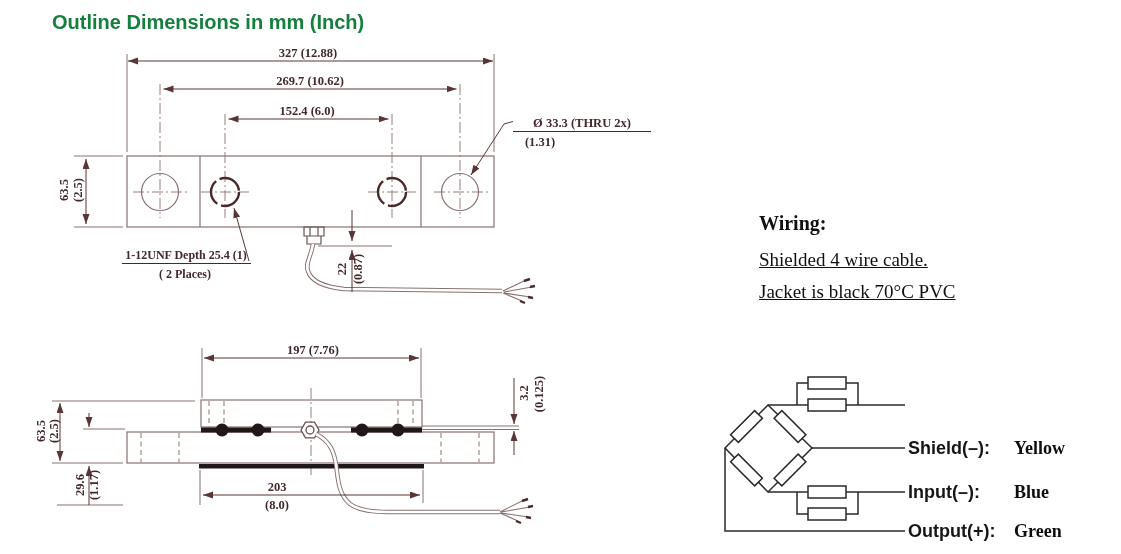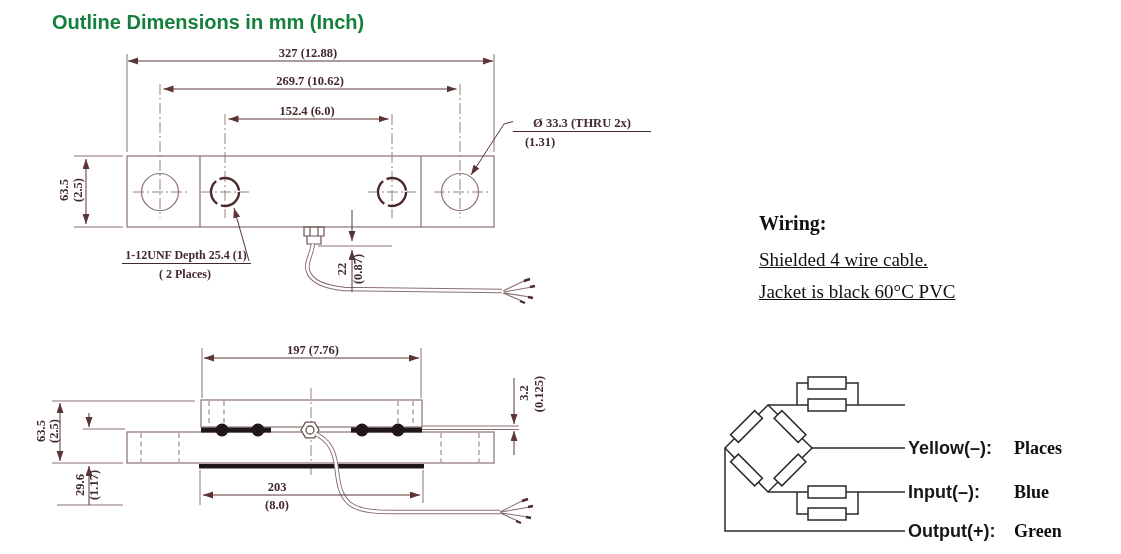--- a/index.html
+++ b/index.html
@@ -151,21 +151,21 @@
       <text x="277" y="491">203</text>
       <text x="277" y="509">(8.0)</text>
       <text transform="translate(528 393) rotate(-90)">3.2</text>
       <text transform="translate(543 394) rotate(-90)">(0.125)</text>
     </g>
   </svg>
 
   <div class="wiring">
     <h3>Wiring:</h3>
     <div>Shielded 4 wire cable.</div>
-    <div>Jacket is black 60°C PVC</div>
+    <div>Jacket is black 70°C PVC</div>
   </div>
 
   <svg style="left:700px;top:360px" width="220" height="194" viewBox="700 360 220 194">
     <g stroke="#2a2a2a" stroke-width="1.5" fill="none">
 
       <path d="M768,405 L812,448 L768,492 L725,448 Z"></path>
 
       <g fill="#ffffff">
         <rect x="-17" y="-5.5" width="34" height="11" transform="translate(746.5 426.5) rotate(-45)"></rect>
         <rect x="-17" y="-5.5" width="34" height="11" transform="translate(790 426.5) rotate(45)"></rect>
@@ -183,22 +183,22 @@
       <path d="M768,492 H905"></path>
       <path d="M797,492 V514 H808 M846,514 H858 V492"></path>
       <rect fill="#fff" x="808" y="486" width="38" height="12"></rect>
       <rect fill="#fff" x="808" y="508" width="38" height="12"></rect>
 
       <path d="M725,448 V531 H905"></path>
     </g>
   </svg>
 
   <div class="blabel" style="top:437px">
-    <span class="sig">Yellow(–):</span>
-    <span class="col">Places</span>
+    <span class="sig">Shield(–):</span>
+    <span class="col">Yellow</span>
   </div>
   <div class="blabel" style="top:520px">
     <span class="sig">Output(+):</span>
     <span class="col">Green</span>
   </div>
   <div class="blabel" style="top:481px">
     <span class="sig">Input(–):</span>
     <span class="col">Blue</span>
   </div>
 

